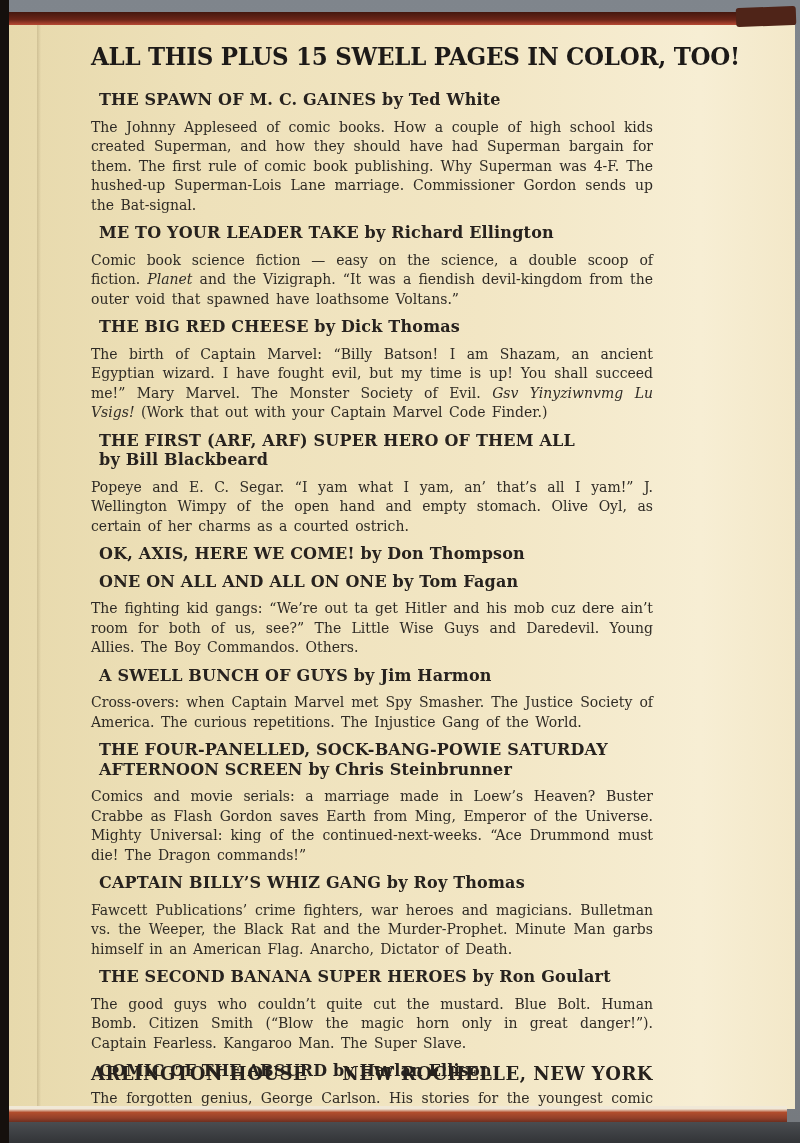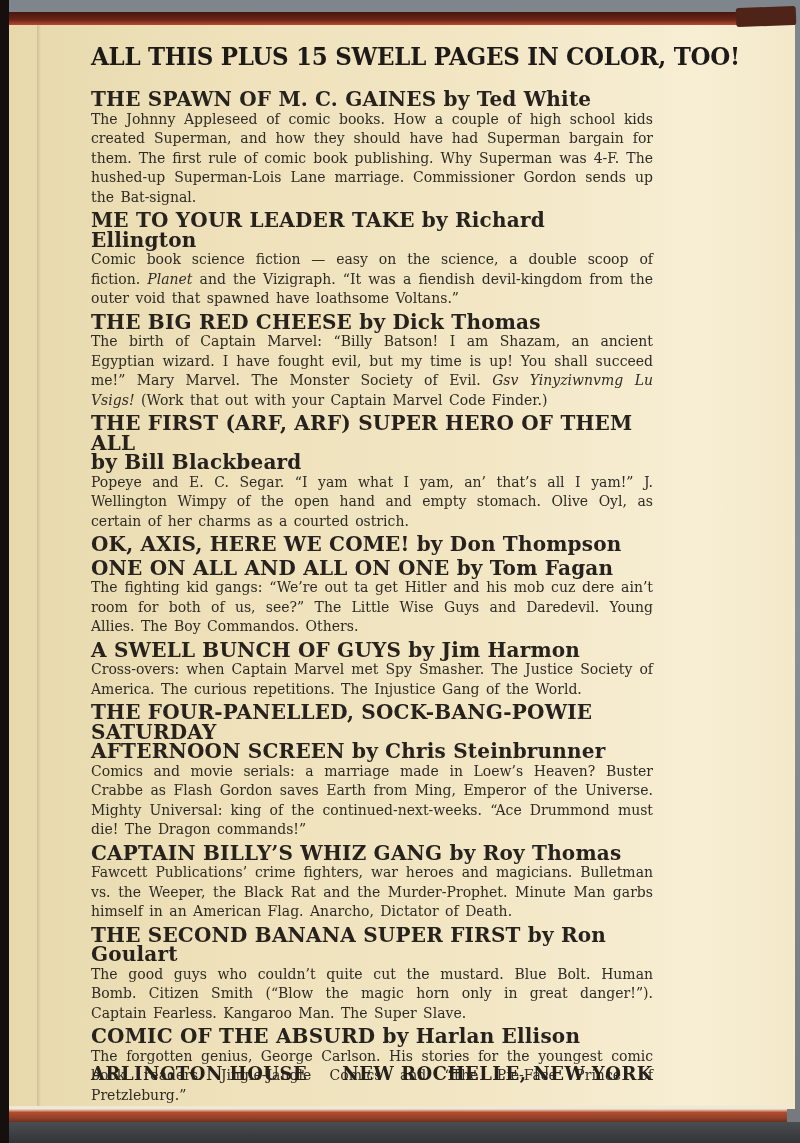--- a/index.html
+++ b/index.html
@@ -22,21 +22,21 @@
     border-radius:50% 40% 45% 55%;}
   .strip-yellow{position:absolute;left:754px;top:447px;width:33px;height:659px;background:#f1e13c;z-index:2;}
   .bottom-edge{position:absolute;left:9px;top:1106px;width:778px;height:16px;z-index:3;
     background:linear-gradient(180deg,#f0e8d7 0%,#f0e8d7 18%,#b14d2d 40%,#93402a 75%,#6e2f1f 100%);}
   .bottom-shadow{position:absolute;left:9px;top:1122px;width:791px;height:21px;z-index:4;
     background:linear-gradient(180deg,#4a4d51 0%,#323437 100%);}
   .content{position:absolute;left:82px;top:16px;width:562px;color:#2e2a24;}
   .title{font-size:23px;font-weight:bold;color:#1d1a18;margin:0 0 22px 0;white-space:nowrap;
     letter-spacing:-0.3px;transform:scaleY(1.08);transform-origin:left top;}
   .section{margin-bottom:4px;}
-  .section h2{font-size:20px;font-weight:bold;margin:0;line-height:19.5px;color:#27221e;
+  .section h2{font-size:16px;font-weight:bold;margin:8px;line-height:19.5px;color:#27221e;
     white-space:pre-line;letter-spacing:0.2px;}
   .section p{font-size:14px;margin:0;line-height:19.5px;text-align:justify;word-spacing:2px;color:#2f2b25;}
   .imprint{position:absolute;left:82px;top:1038px;width:562px;display:flex;justify-content:space-between;
     font-weight:bold;font-size:18px;color:#26211d;letter-spacing:0.5px;}
 </style>
 </head>
 <body>
 
 <div class="left-strip"></div>
 <div class="top-edge"></div>
@@ -93,21 +93,21 @@
 AFTERNOON SCREEN by Chris Steinbrunner</h2>
     <p><span>Comics and movie serials: a marriage made in Loew’s Heaven? Buster Crabbe as Flash Gordon saves Earth from Ming, Emperor of the Universe. Mighty Universal: king of the continued-next-weeks. “Ace Drummond must die! The Dragon commands!”</span></p>
   </div>
 
   <div class="section">
     <h2>CAPTAIN BILLY’S WHIZ GANG by Roy Thomas</h2>
     <p><span>Fawcett Publications’ crime fighters, war heroes and magicians. Bulletman vs. the Weeper, the Black Rat and the Murder-Prophet. Minute Man garbs himself in an American Flag. Anarcho, Dictator of Death.</span></p>
   </div>
 
   <div class="section">
-    <h2>THE SECOND BANANA SUPER FIRST by Ron Goulart</h2>
+    <h2>THE SECOND BANANA SUPER HEROES by Ron Goulart</h2>
     <p><span>The good guys who couldn’t quite cut the mustard. Blue Bolt. Human Bomb. Citizen Smith (“Blow the magic horn only in great danger!”). Captain Fearless. Kangaroo Man. The Super Slave.</span></p>
   </div>
 
   <div class="section">
     <h2>COMIC OF THE ABSURD by Harlan Ellison</h2>
     <p><span>The forgotten genius, George Carlson. His stories for the youngest comic book readers. Jingle-Jangle Comics and “The Pie-Face Prince of Pretzleburg.”</span></p>
   </div>
 </div>
   </div>
 

